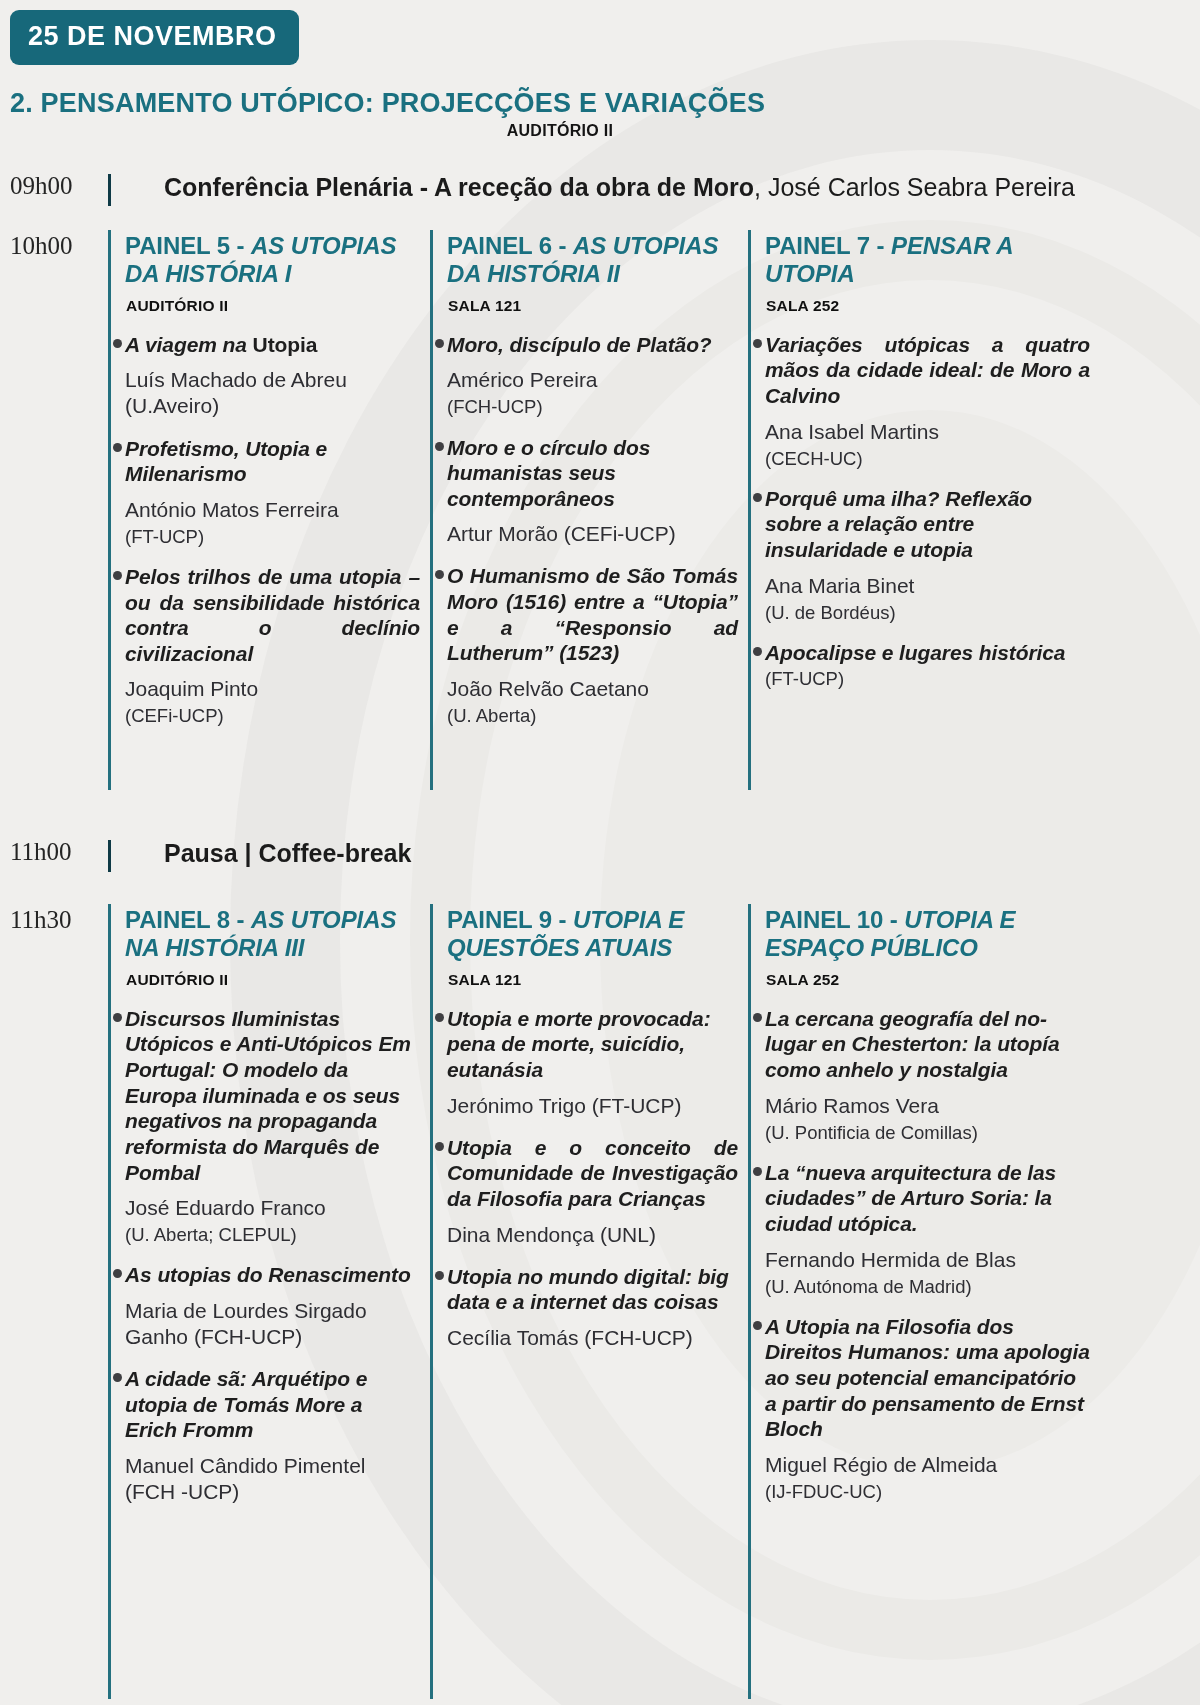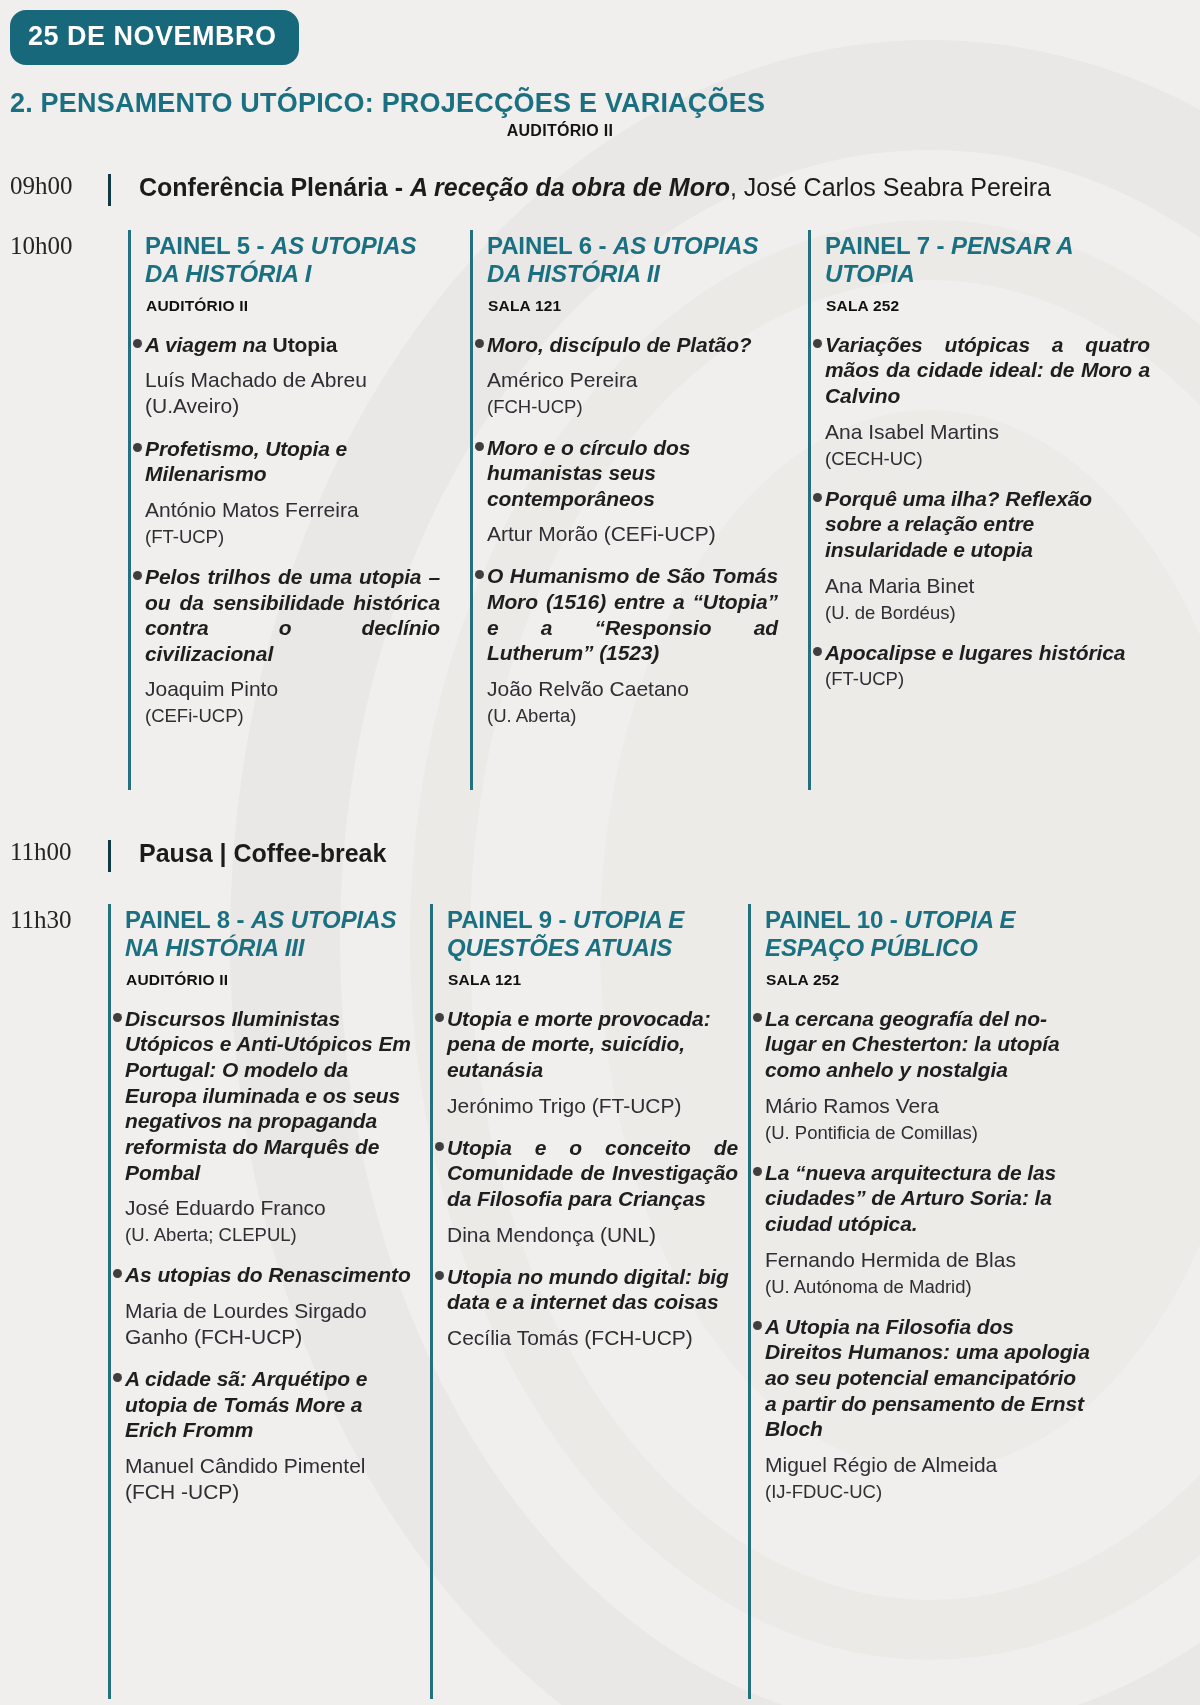--- a/index.html
+++ b/index.html
@@ -45,21 +45,21 @@
   .content{position:relative; z-index:1; padding:10px 0 0 10px;}
 
   .date-badge{
     display:inline-block;
     background:var(--teal-badge);
     color:#fff;
     font-weight:700;
     font-size:27px;
     letter-spacing:.5px;
     padding:11px 22px 13px 18px;
-    border-radius:16px;
+    border-radius:9px;
   }
   .section-title{
     margin:24px 0 0 0;
     color:var(--teal);
     font-weight:700;
     font-size:27px;
     letter-spacing:.2px;
     line-height:1.1;
   }
   .section-room{
@@ -92,34 +92,34 @@
     height:32px;
     margin-top:4px;
   }
   .simple-text{
     padding-left:15px;
     font-size:25px;
     line-height:1.25;
     padding-top:2px;
     color:#1b1b1b;
   }
-  .simple-text .b{font-weight:700;}
-  .simple-text .bi{font-weight:700; font-style:italic;}
+  .simple-text .b{font-weight:700;margin-left:25px;}
+  .simple-text .bi{font-weight:700; }
   .simple-text .r{font-weight:400;}
   .break-row .b{font-weight:600;}
   .break-row{margin-bottom:32px;}
 
   
   .panels-row{
     display:grid;
     grid-template-columns:98px 322px 318px 352px;
     align-items:stretch;
     margin-bottom:46px;
   }
-  .panels-row.first{min-height:560px;gap:20px;}
+  .panels-row.first{min-height:560px;}
   .panels-row.last{min-height:795px; margin-bottom:0;}
   .panel{
     border-left:3px solid var(--teal-border);
     padding:2px 10px 26px 14px;
   }
   .panel-header{
     margin:0 0 9px 0;
     font-size:24px;
     font-weight:700;
     line-height:1.17;

